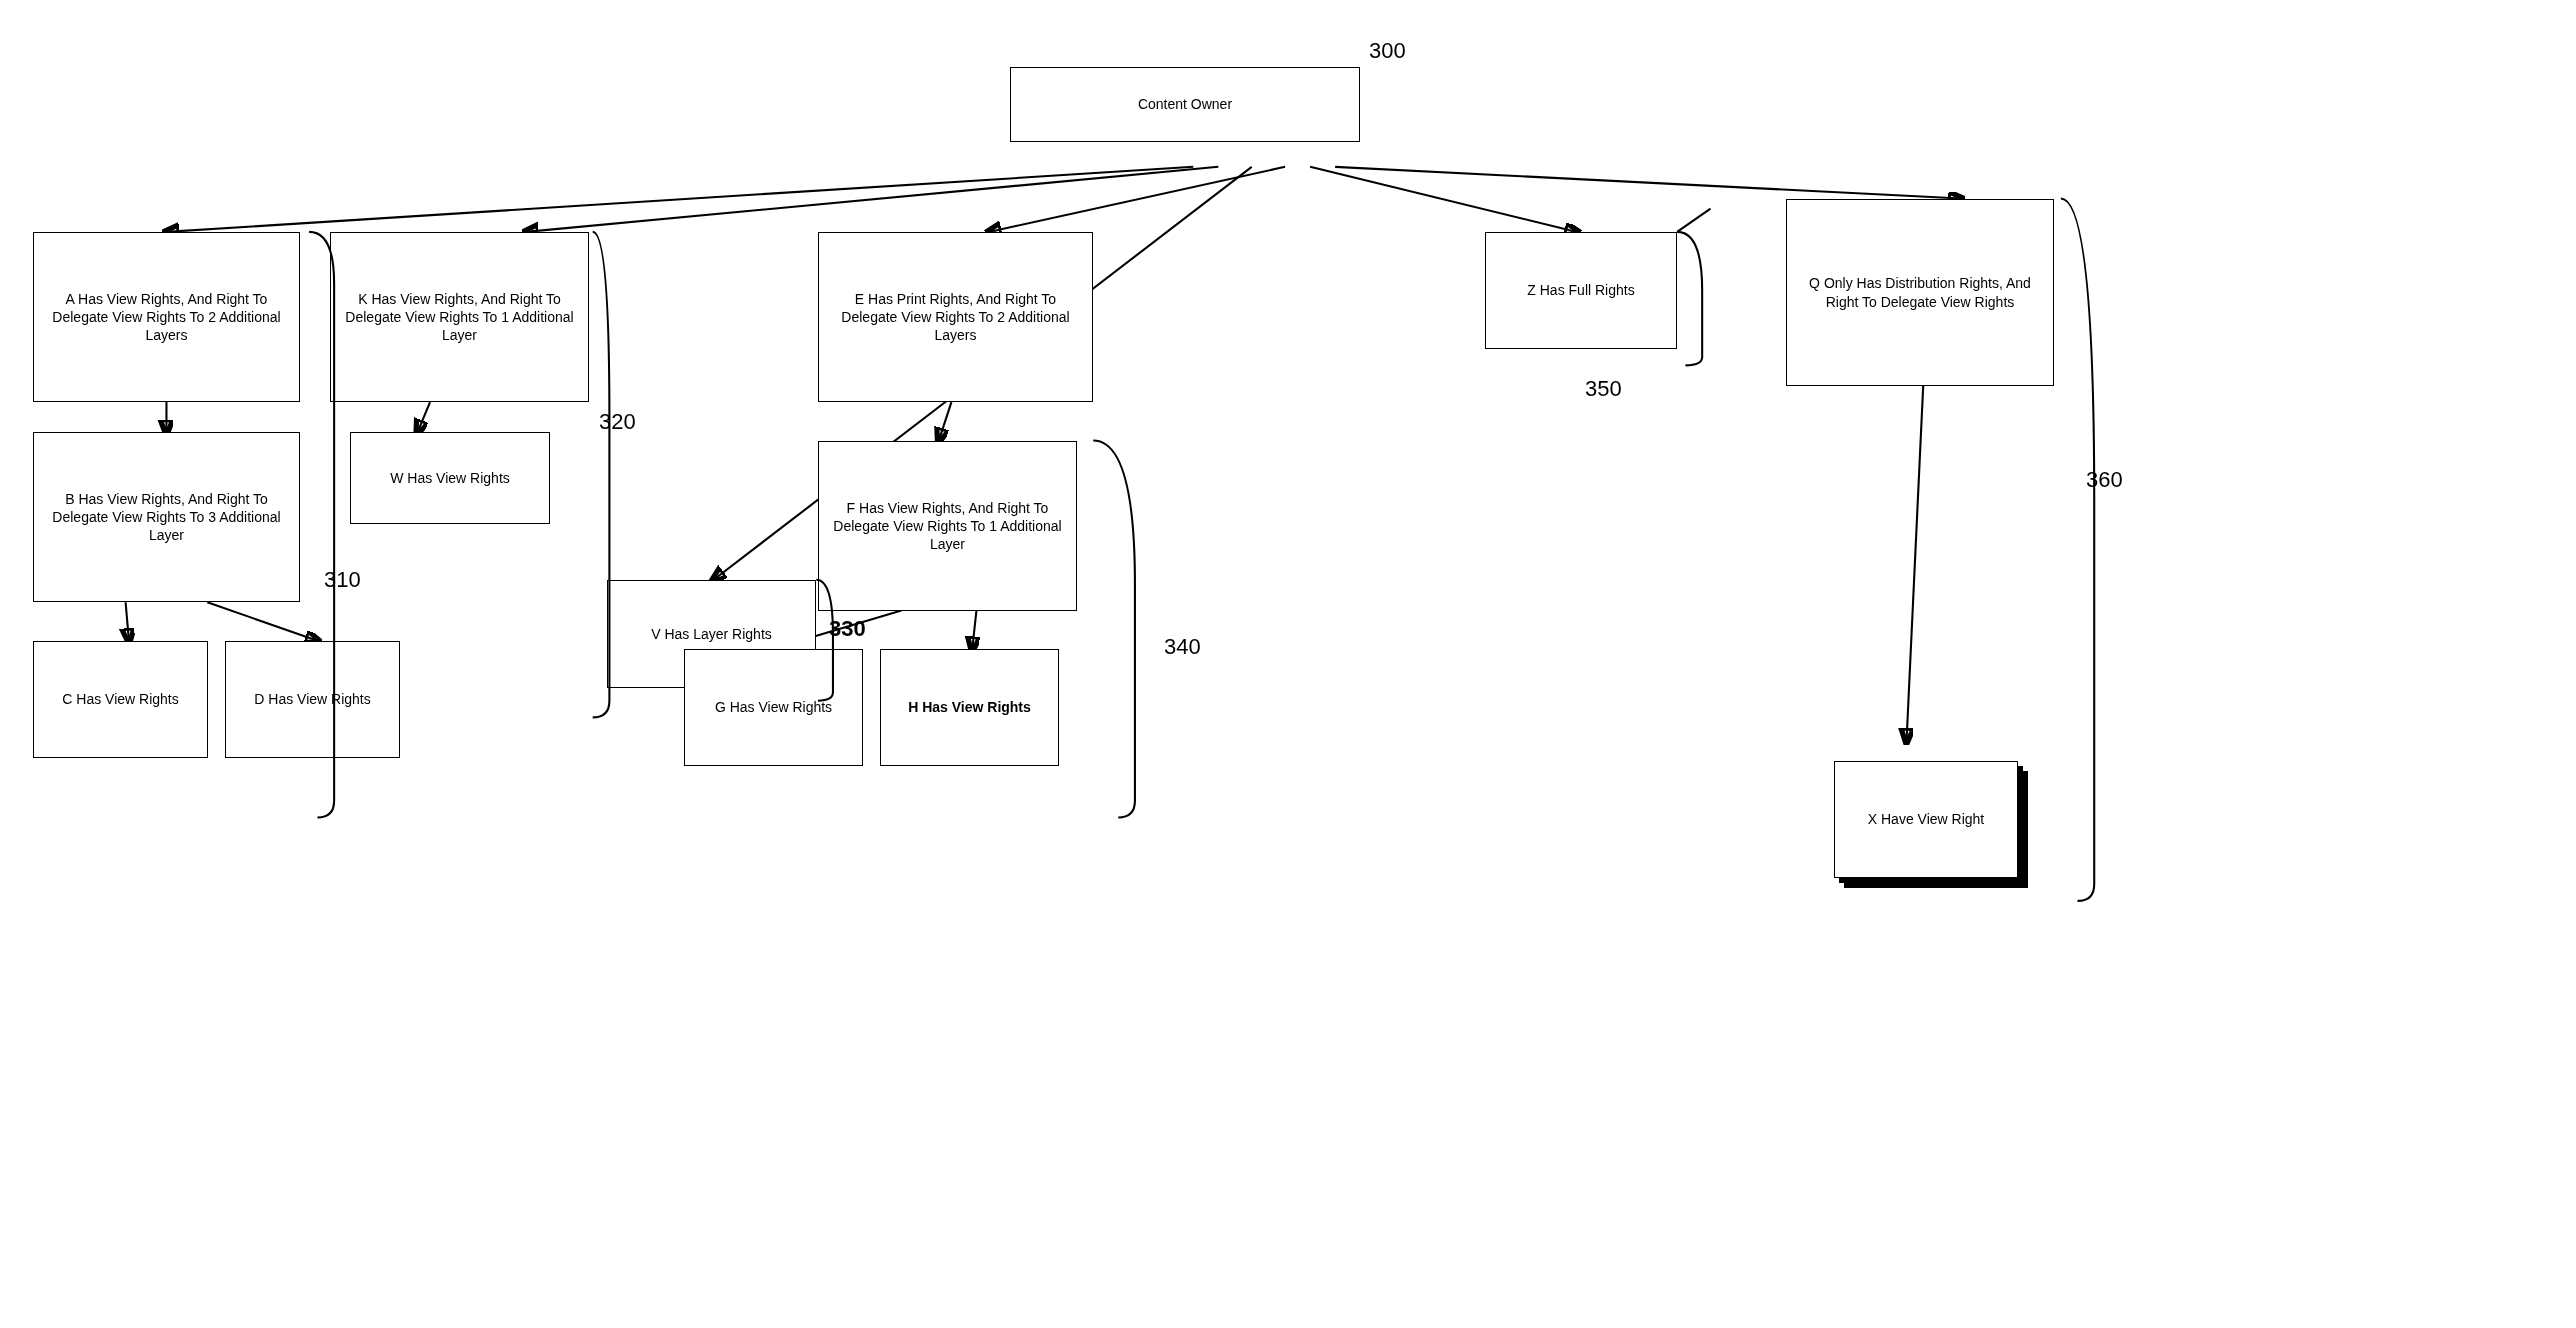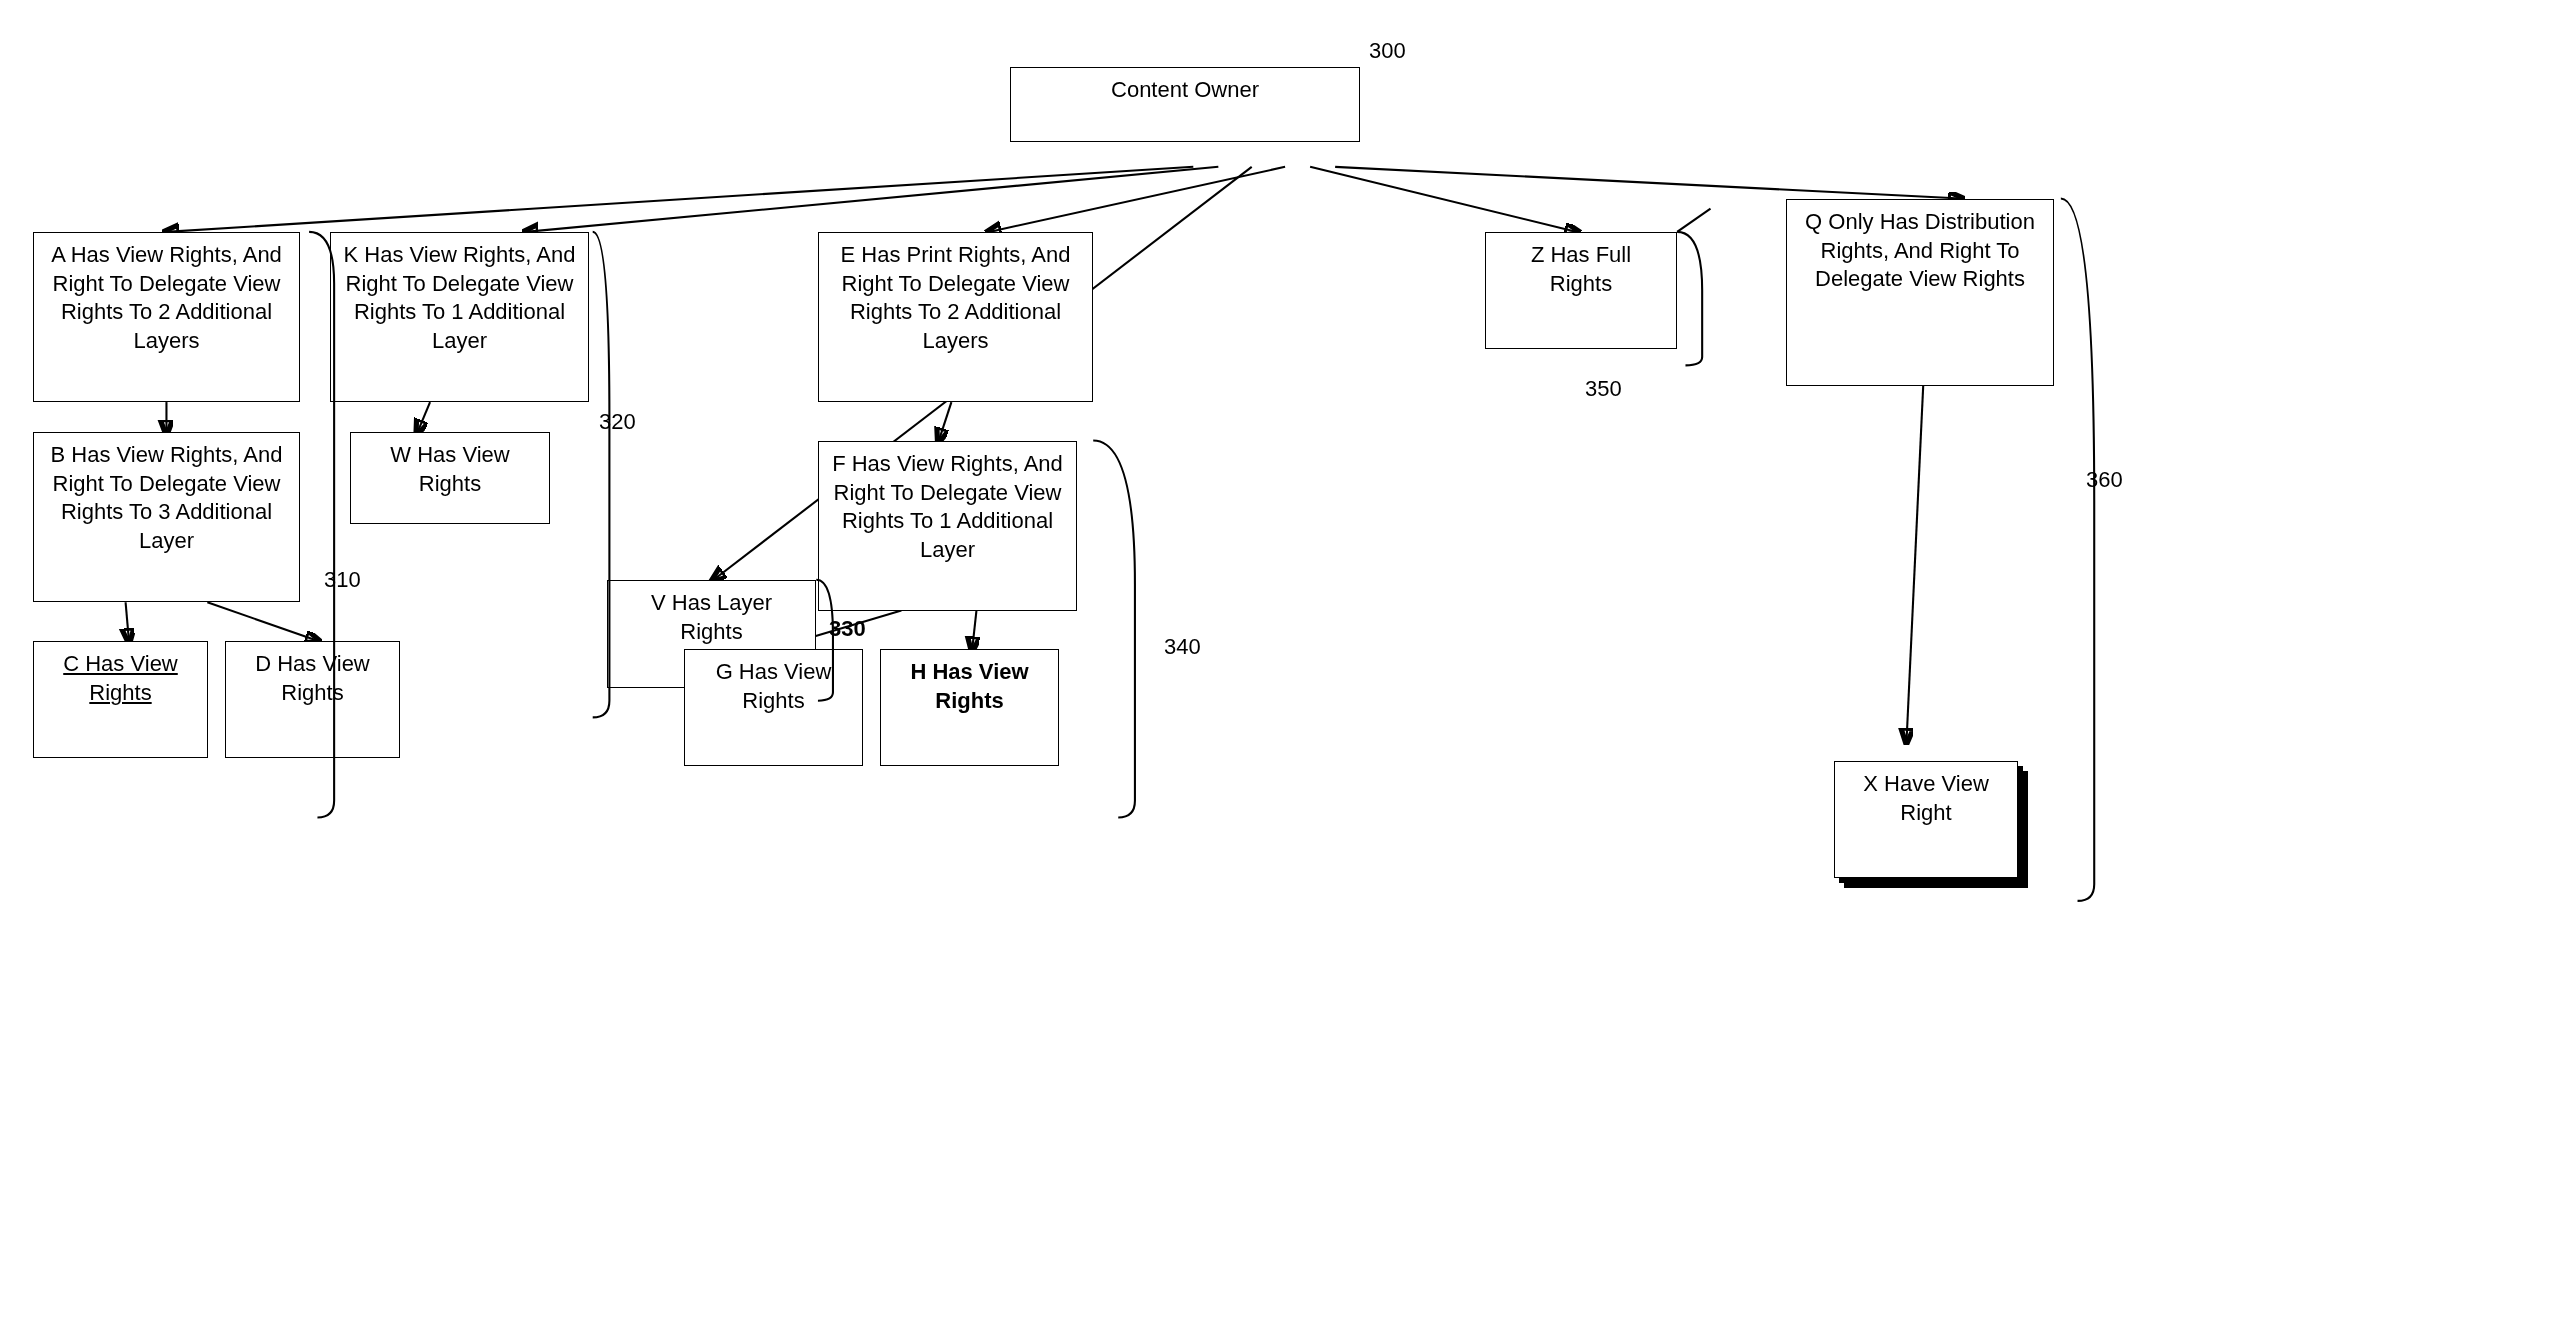--- a/index.html
+++ b/index.html
@@ -14,24 +14,25 @@
     #diagram {
       position: relative;
       width: 2576px;
       height: 1328px;
     }
     .node {
       position: absolute;
       border: 1.7px solid #000;
       background: #fff;
       text-align: center;
-      font-size: 22px;
+      font-size: 14px;
       line-height: 1.3;
       padding: 8.3px 11.7px;
       display: flex;
+      align-items: center;
       justify-content: center;
     }
     .label {
       position: absolute;
       font-size: 22px;
       font-weight: normal;
       background: transparent;
       text-align: left;
     }
     svg.lines {
@@ -94,21 +95,21 @@
   </div>
 
   <div class="node" style="left:33px; top:232px; width:267px; height:170px;">
     <span>A Has View Rights, And Right To Delegate View Rights To 2 Additional Layers</span>
   </div>
 
   <div class="node" style="left:33px; top:432px; width:267px; height:170px;">
     <span>B Has View Rights, And Right To Delegate View Rights To 3 Additional Layer</span>
   </div>
 
-  <div class="node" style="left:33px; top:641px; width:175px; height:117px;text-decoration:underline;">
+  <div class="node" style="left:33px; top:641px; width:175px; height:117px;">
     <span>C Has View Rights</span>
   </div>
 
   <div class="node" style="left:225px; top:641px; width:175px; height:117px;">
     <span>D Has View Rights</span>
   </div>
 
   <div class="node" style="left:330px; top:232px; width:259px; height:170px;">
     <span>K Has View Rights, And Right To Delegate View Rights To 1 Additional Layer</span>
   </div>

